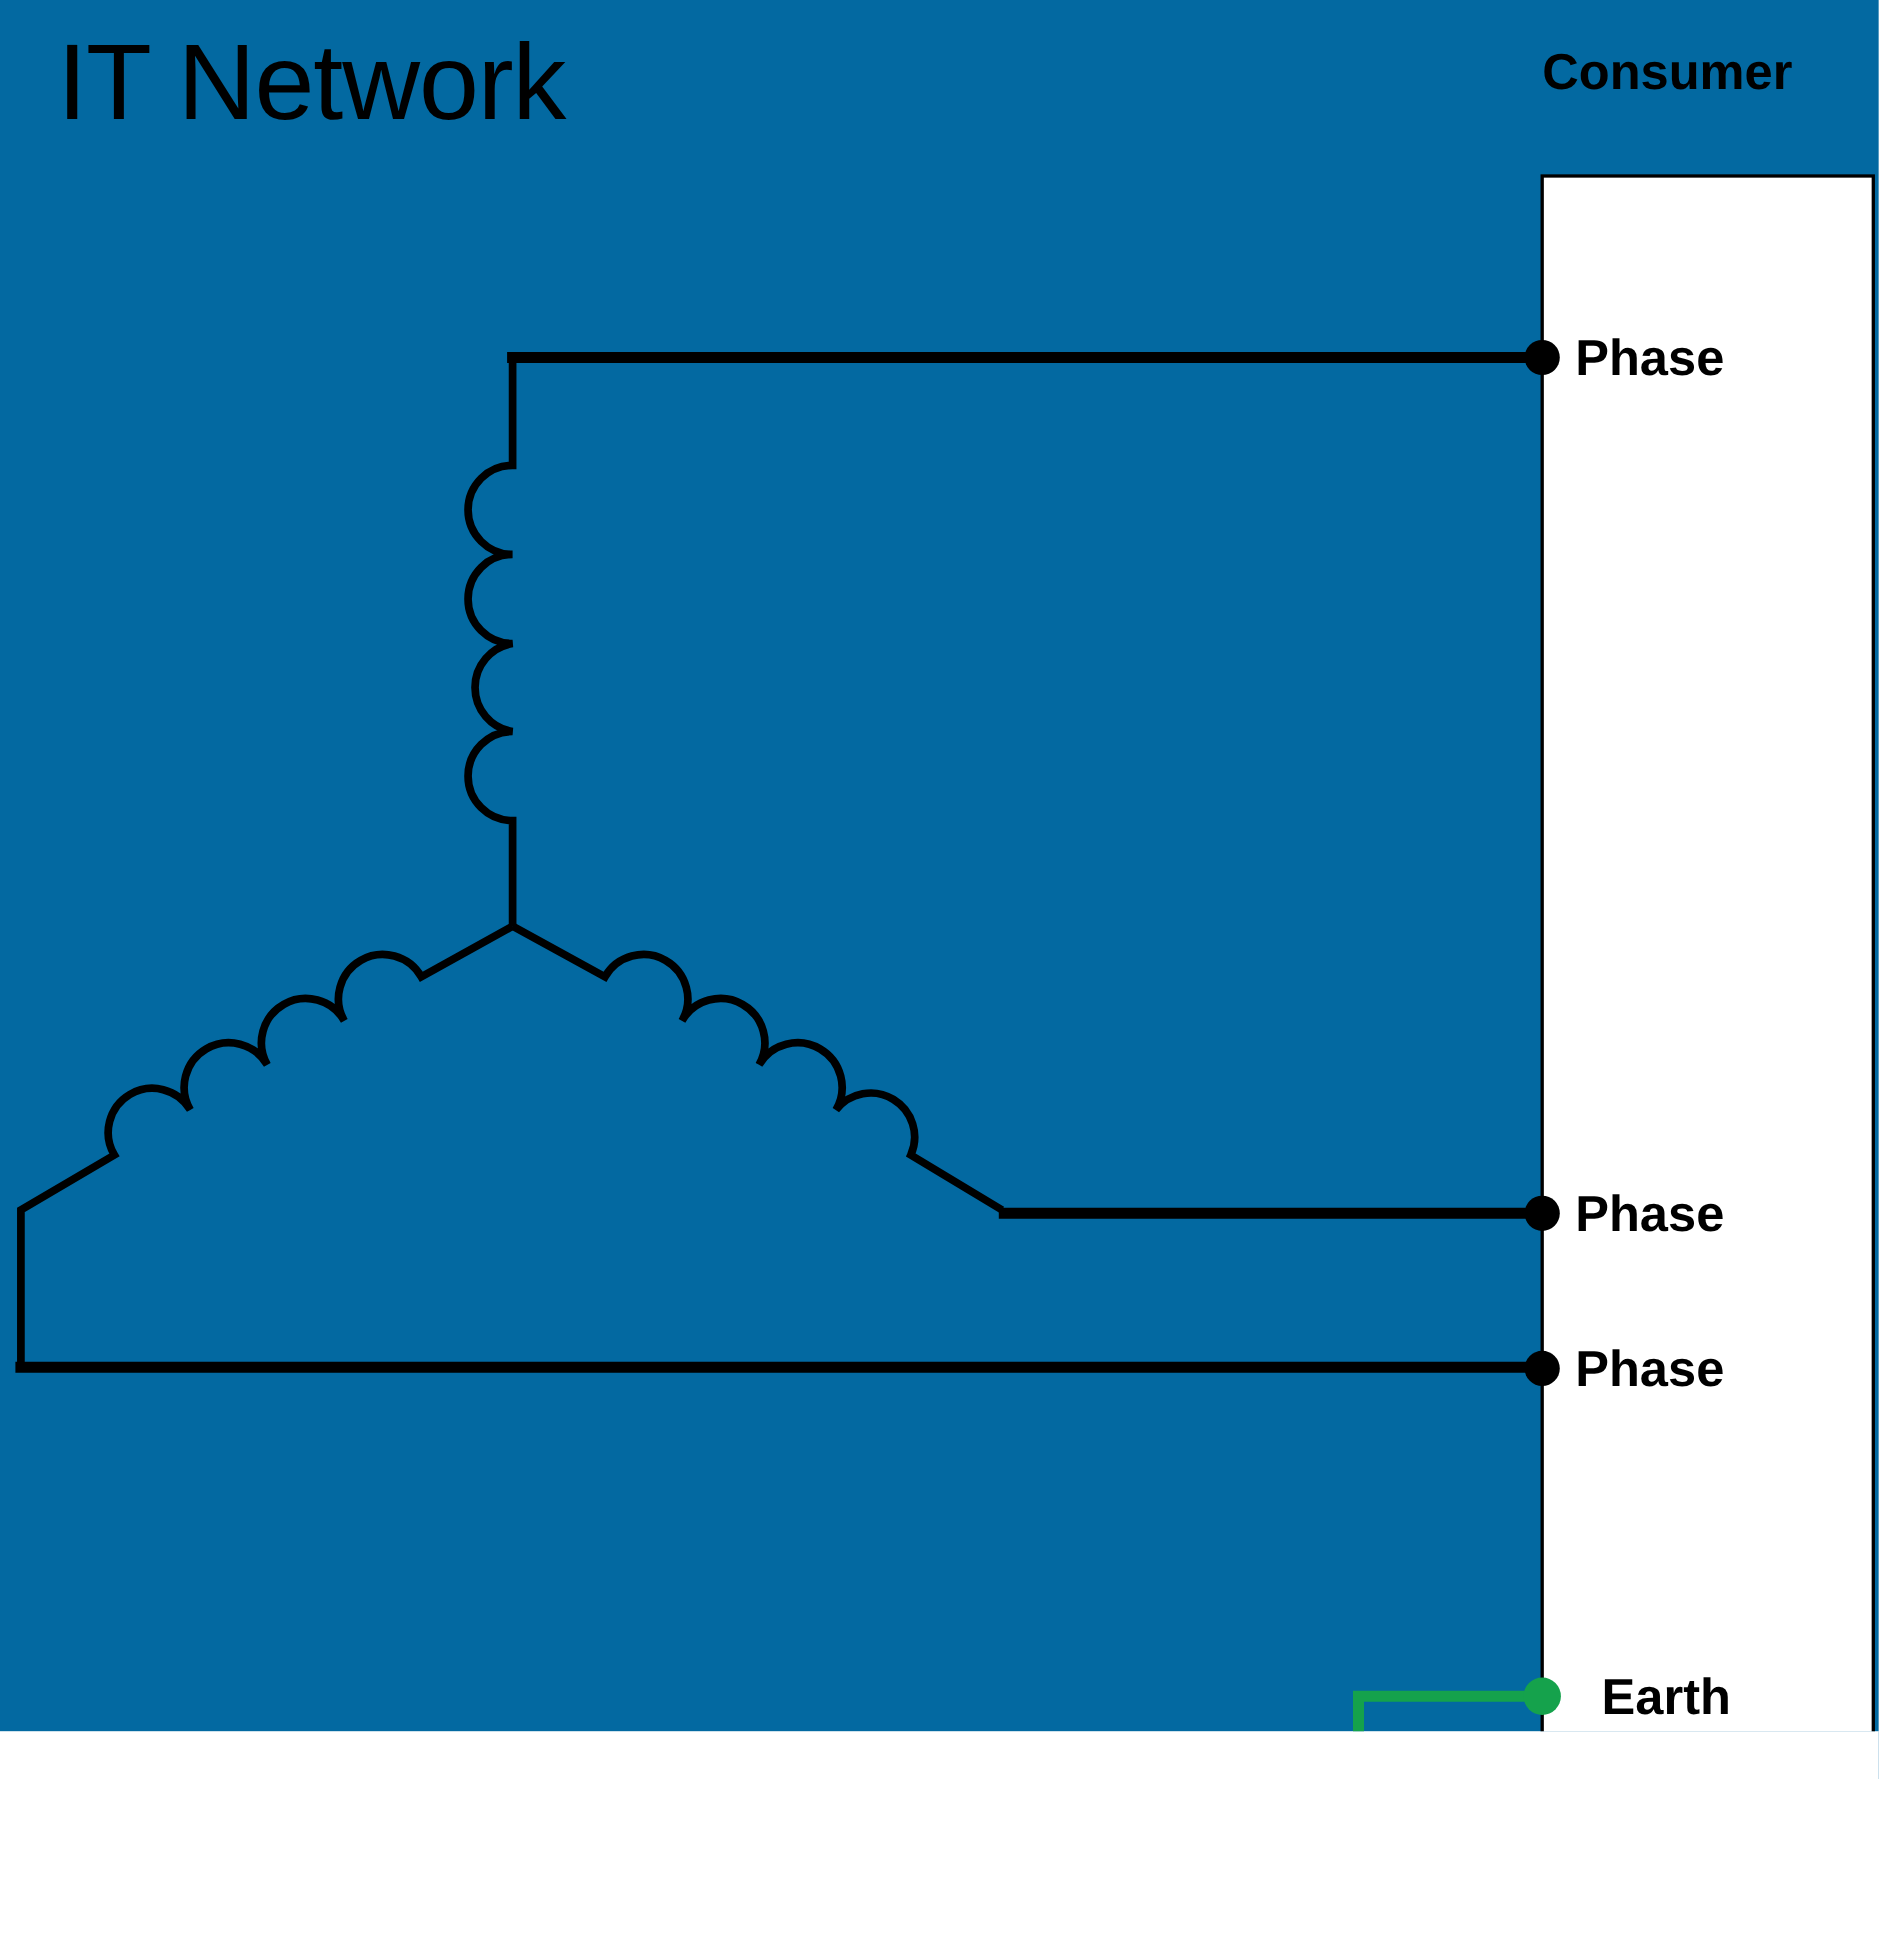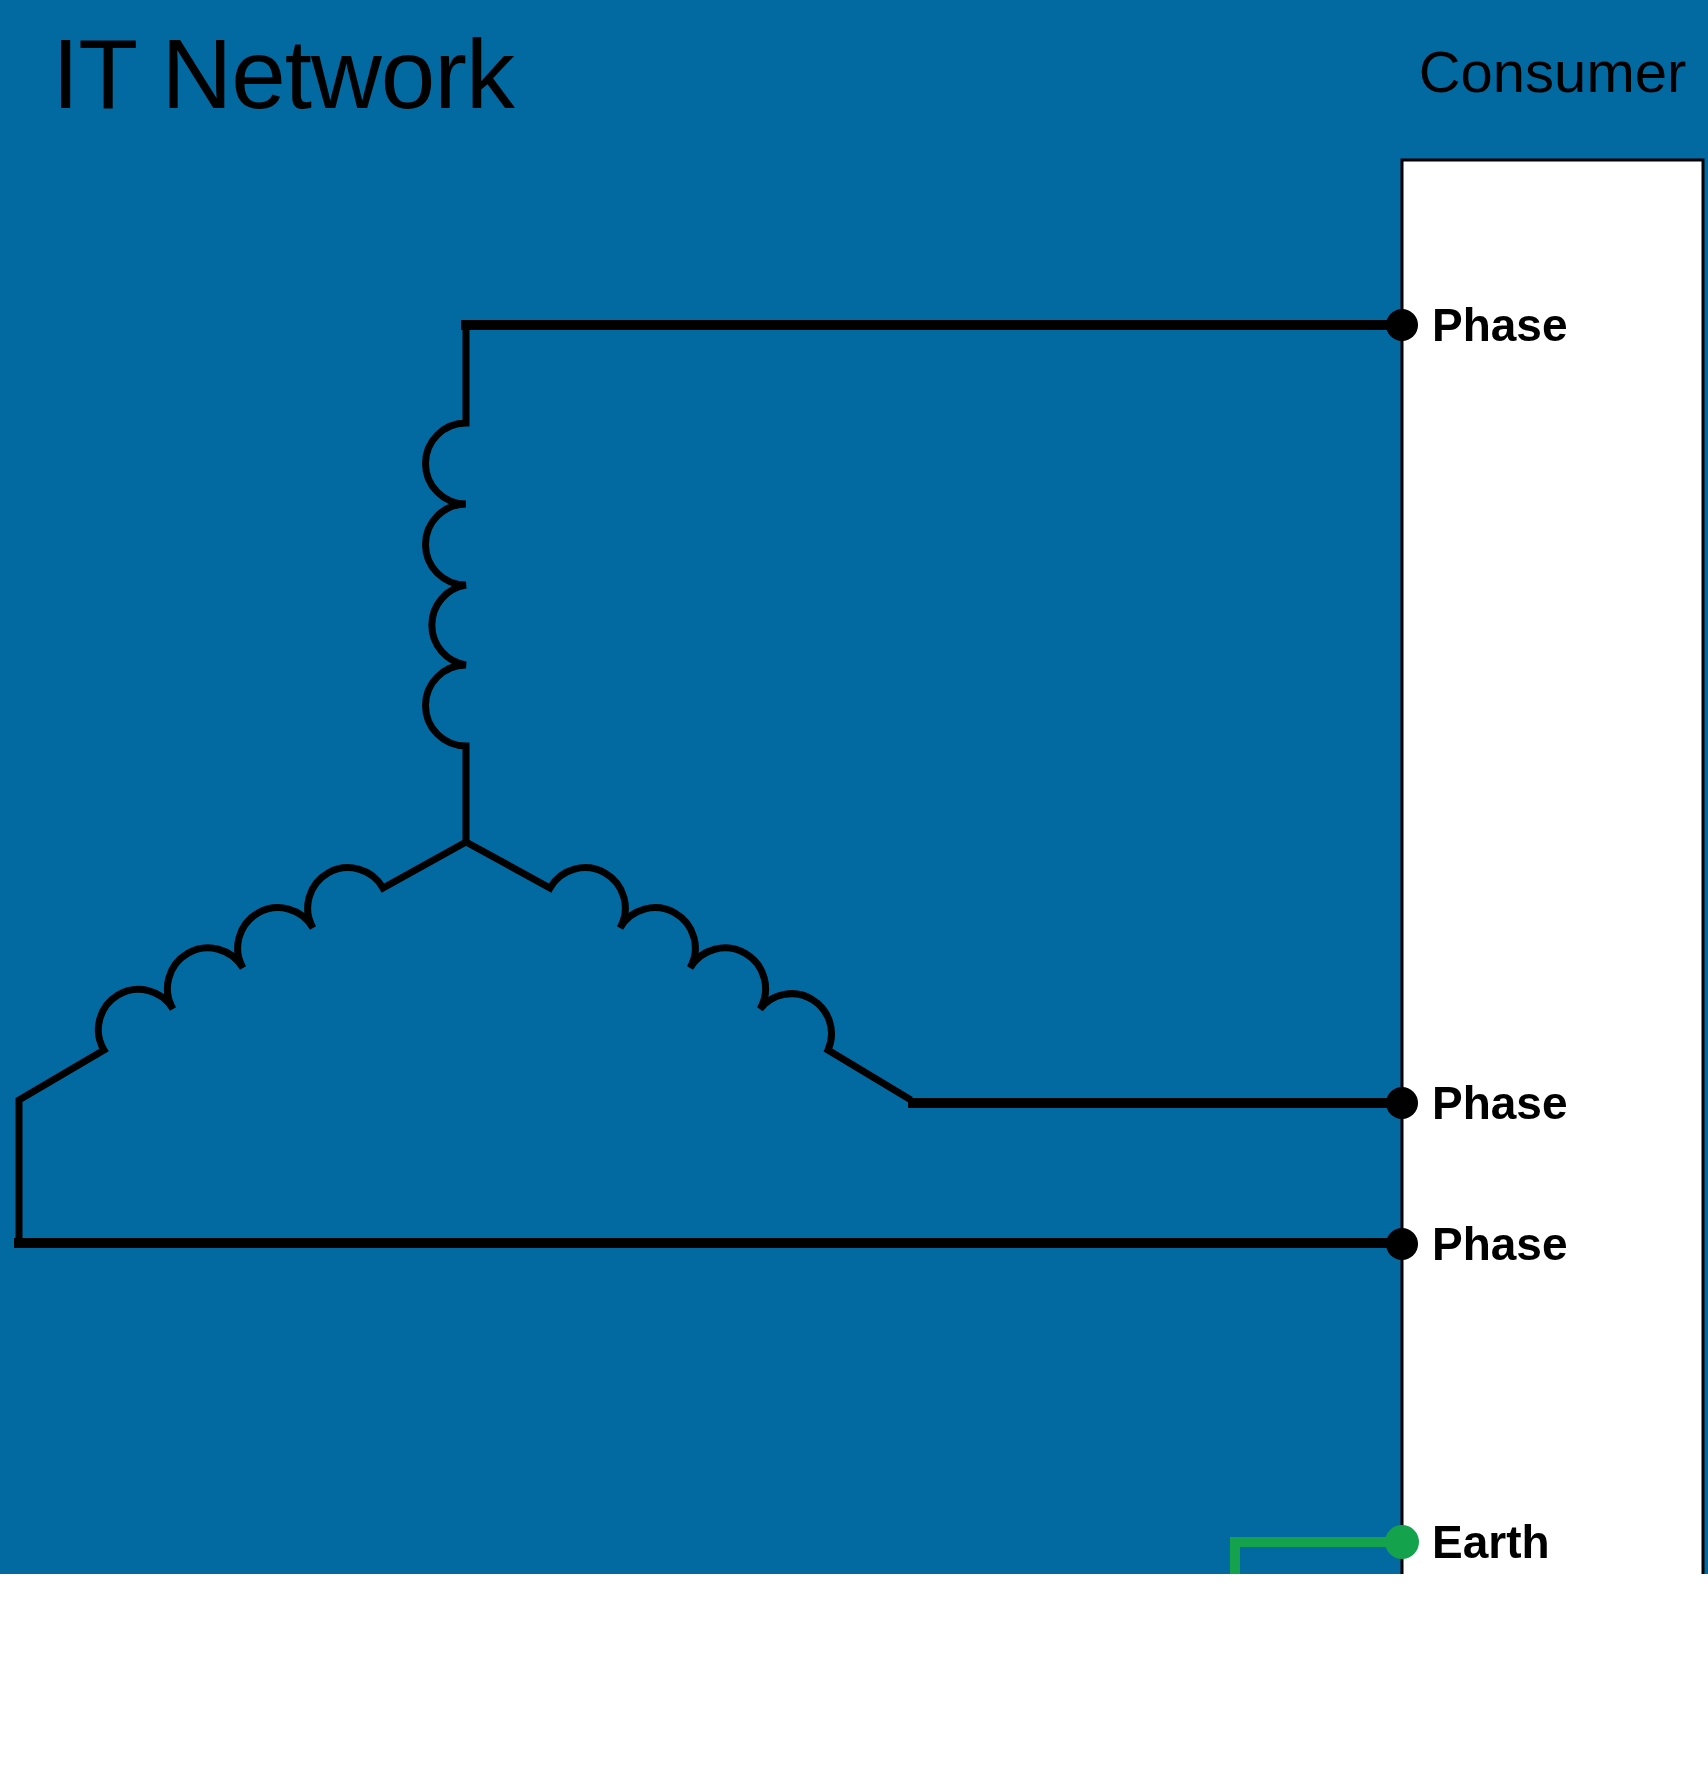--- a/index.html
+++ b/index.html
@@ -24,37 +24,37 @@
     font-size: 98px;
     font-weight: 400;
     letter-spacing: -1px;
     white-space: nowrap;
   }
   .consumer-label {
     position: absolute;
     left: 1402px;
     top: 38px;
     width: 301px;
-    text-align: center;
-    font-size: 58px;
-    font-weight: 400;
+    text-align: left;
+    font-size: 46px;
+    font-weight: 700;
   }
   .terminal-label {
     position: absolute;
     left: 1432px;
     height: 56px;
     line-height: 56px;
     font-size: 46px;
     font-weight: 700;
     white-space: nowrap;
   }
   .tl-phase-1 { top: 297px; }
   .tl-phase-2 { top: 1075px; }
   .tl-phase-3 { top: 1216px; }
-  .tl-earth   { top: 1514px; }
+  .tl-earth   { top: 1514px; margin-left: 24px; }
   svg.circuit {
     position: absolute;
     left: 0;
     top: 0;
   }
 </style>
 </head>
 <body>
 
 <div class="page">

